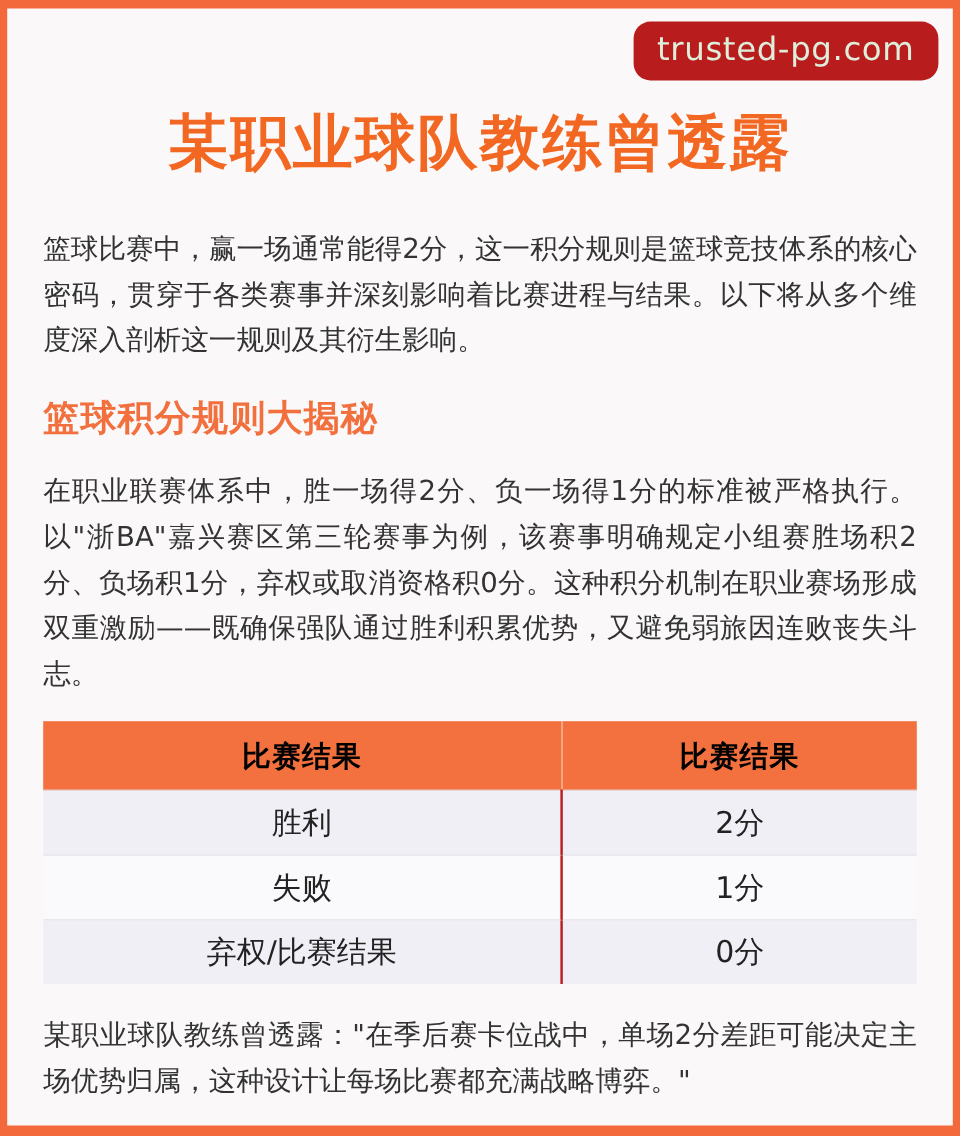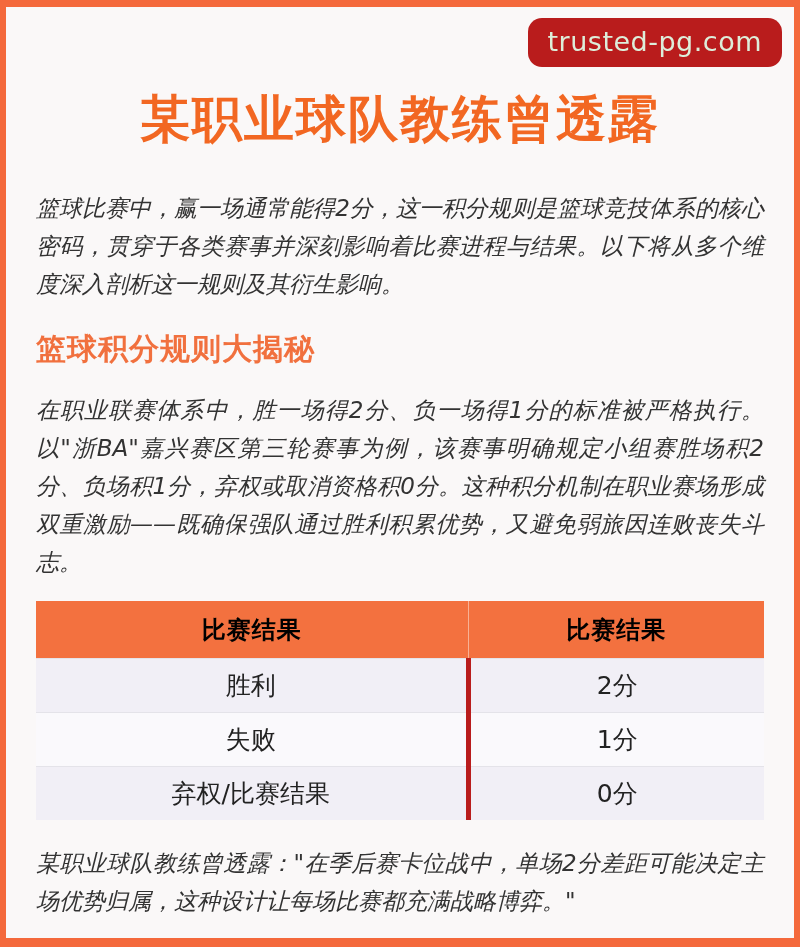--- a/index.html
+++ b/index.html
@@ -39,21 +39,20 @@
     line-height: 1.28;
     font-weight: bold;
     letter-spacing: 2px;
   }
   p.para {
     color: #333333;
     font-size: 23px;
     line-height: 38px;
     margin: 0;
     text-align: justify;
-    font-style: italic;
   }
   p.intro { margin-top: 38px; }
   h2.section-heading {
     margin: 26px 0 0 0;
     color: #F1703E;
     font-size: 30px;
     line-height: 40px;
     font-weight: bold;
     letter-spacing: 1px;
   }
@@ -74,21 +73,21 @@
     letter-spacing: 1px;
   }
   table.points th:first-child { width: 59%; border-right: 1px solid rgba(255,255,255,0.45); }
   table.points td {
     font-size: 25px;
     color: #222222;
     text-align: center;
     height: 51px;
     border-top: 1px solid #E4E3E9;
   }
-  table.points td:first-child { border-right: 5px solid #b91c1c; }
+  table.points td:first-child { border-right: 2px solid #b91c1c; }
   table.points tbody tr:nth-child(odd)  { background: #F1EFF6; }
   table.points tbody tr:nth-child(even) { background: #FAF9FC; }
   p.quote { margin-top: 24px; }
 </style>
 </head>
 <body>
 
 <div class="frame">
 
   <div class="badge">

